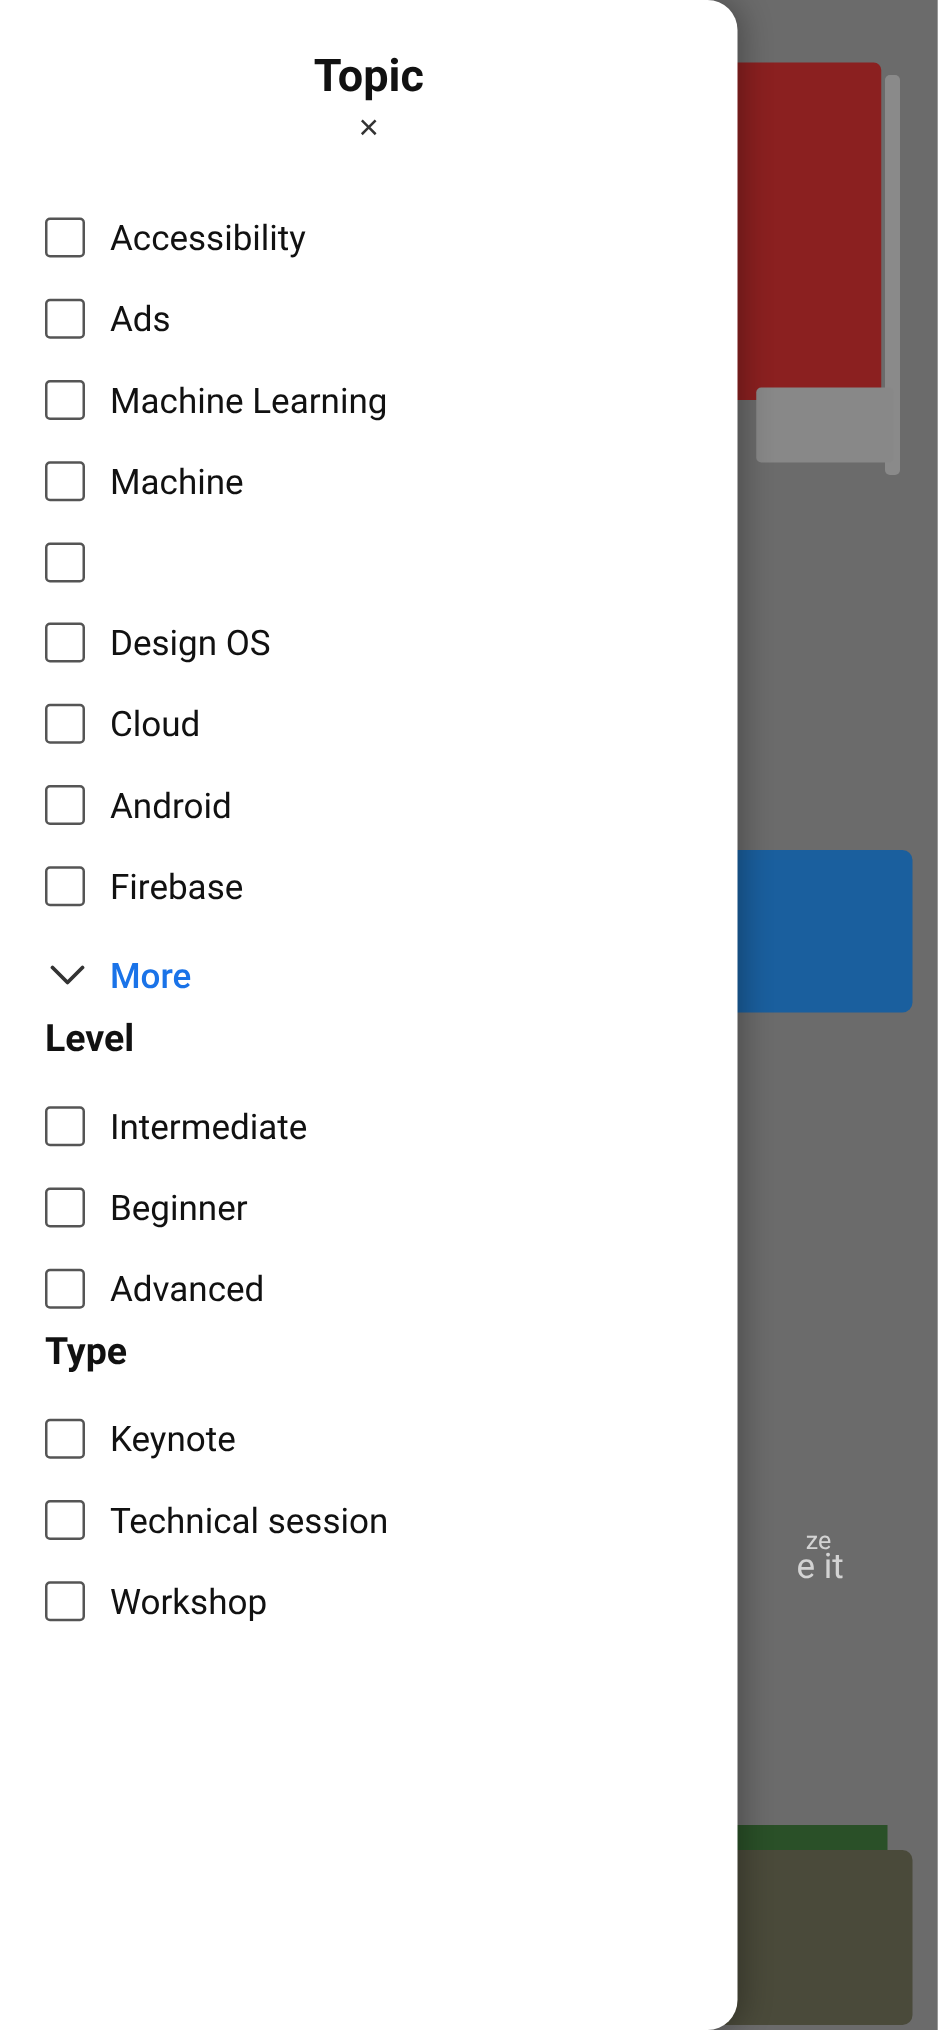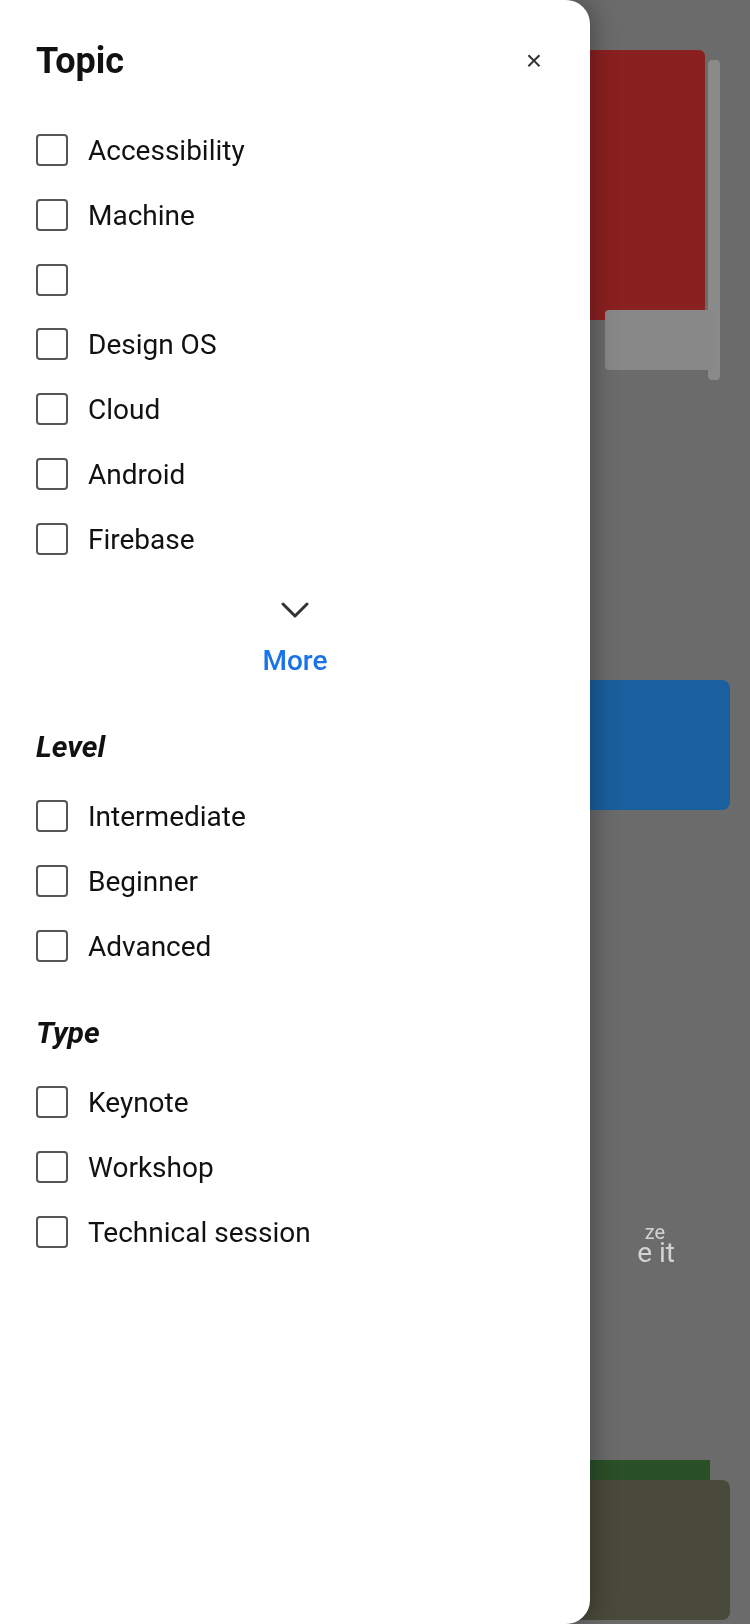--- a/index.html
+++ b/index.html
@@ -115,20 +115,21 @@
       padding: 40px 36px 40px 36px;
       overflow-y: auto;
       box-shadow: 4px 0 24px rgba(0,0,0,0.3);
     }
 
     .modal-header {
       display: flex;
       justify-content: space-between;
       align-items: center;
       margin-bottom: 36px;
+      flex-direction: column;
     }
 
     .modal-title {
       font-size: 36px;
       font-weight: 700;
       color: #111;
     }
 
     .close-button {
       width: 40px;
@@ -142,22 +143,20 @@
       background: none;
       border: none;
       border-radius: 50%;
     }
 
     .section-label {
       font-size: 30px;
       font-weight: 700;
       color: #111;
       margin-bottom: 20px;
-      margin-top: 36px;
-      font-style: italic;
     }
 
     .checkbox-item {
       display: flex;
       padding: 16px 0;
       cursor: pointer;
       gap: 20px;
     }
 
     .checkbox-box {
@@ -175,21 +174,20 @@
       font-weight: 400;
     }
 
     .more-button {
       display: flex;
       align-items: center;
       gap: 16px;
       padding: 16px 0;
       cursor: pointer;
       margin-top: 4px;
-      flex-direction: column;
     }
 
     .chevron-icon {
       width: 36px;
       height: 36px;
       display: flex;
       align-items: center;
       justify-content: center;
       font-size: 22px;
       color: #333;
@@ -222,21 +220,29 @@
     <button class="close-button">×</button>
   </div>
 
   <div>
 
     <div class="checkbox-item">
       <div class="checkbox-box"></div>
       <span class="checkbox-label">Accessibility</span>
     </div>
 
-
+    <div class="checkbox-item">
+      <div class="checkbox-box"></div>
+      <span class="checkbox-label">Ads</span>
+    </div>
+
+    <div class="checkbox-item">
+      <div class="checkbox-box"></div>
+      <span class="checkbox-label">Machine Learning</span>
+    </div>
 
     <div class="checkbox-item">
       <div class="checkbox-box"></div>
       <span class="checkbox-label">Machine</span>
     </div>
 
     <div class="checkbox-item">
       <div class="checkbox-box"></div>
     </div>
 
@@ -293,22 +299,22 @@
   <div>
     <div class="section-label">Type</div>
 
     <div class="checkbox-item">
       <div class="checkbox-box"></div>
       <span class="checkbox-label">Keynote</span>
     </div>
 
     <div class="checkbox-item">
       <div class="checkbox-box"></div>
+      <span class="checkbox-label">Technical session</span>
+    </div>
+
+    <div class="checkbox-item">
+      <div class="checkbox-box"></div>
       <span class="checkbox-label">Workshop</span>
     </div>
-
-    <div class="checkbox-item">
-      <div class="checkbox-box"></div>
-      <span class="checkbox-label">Technical session</span>
-    </div>
   </div>
 
 </div>
 
 </body></html>

